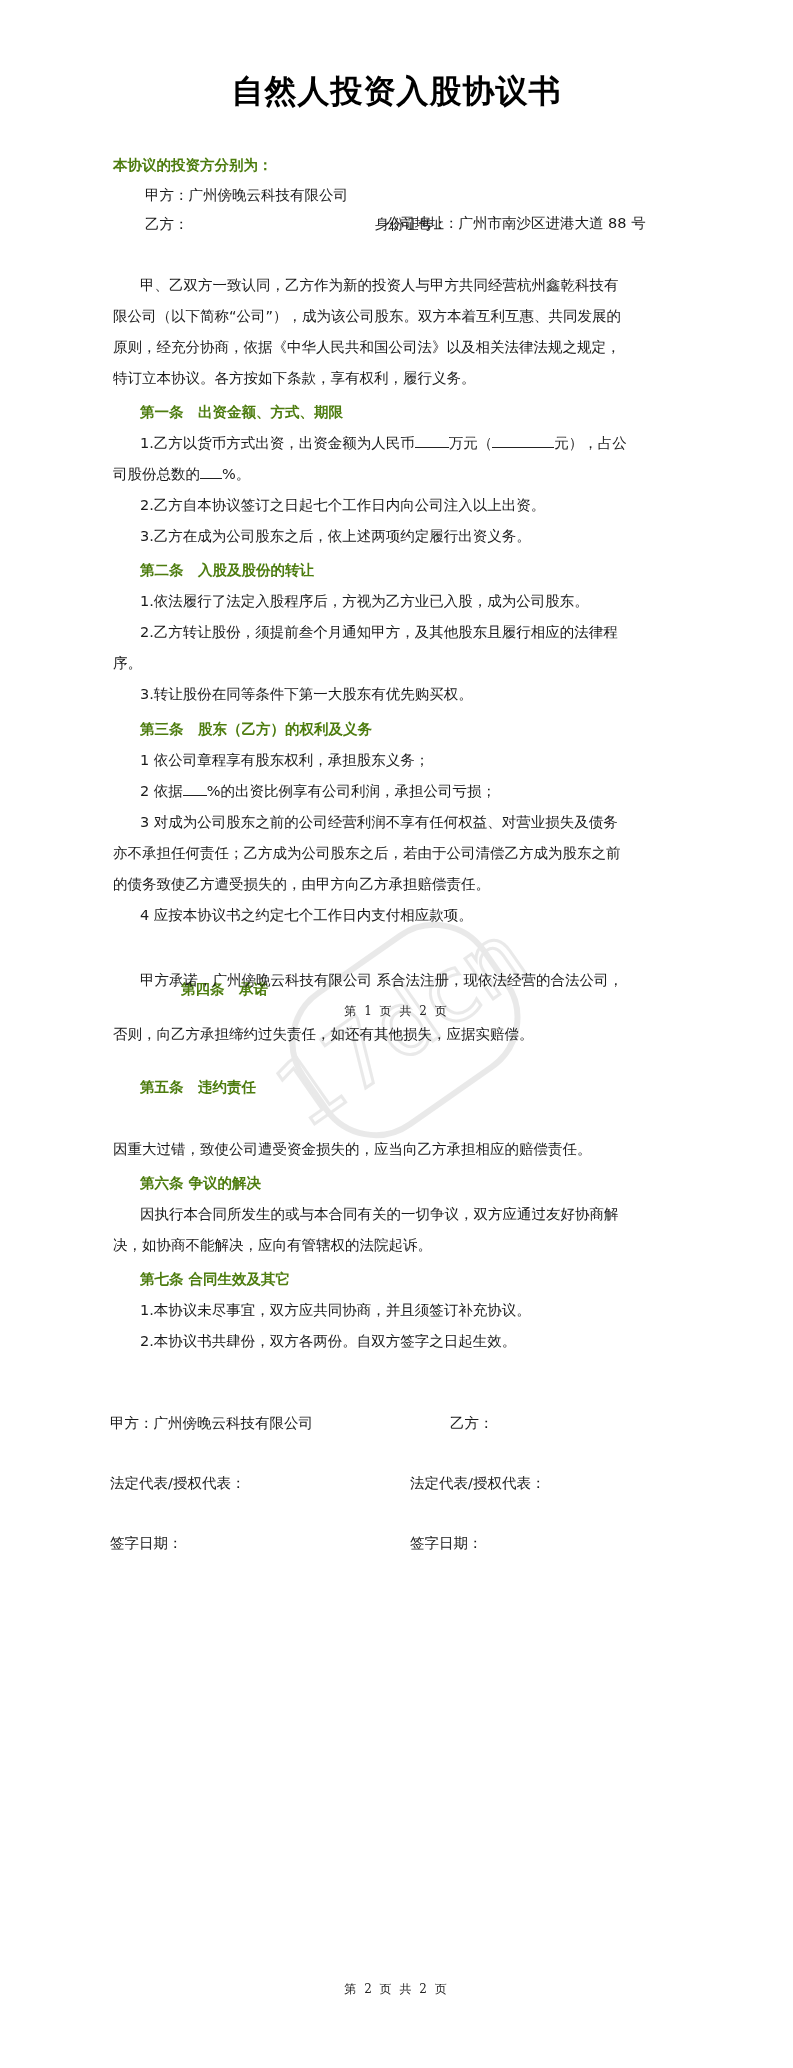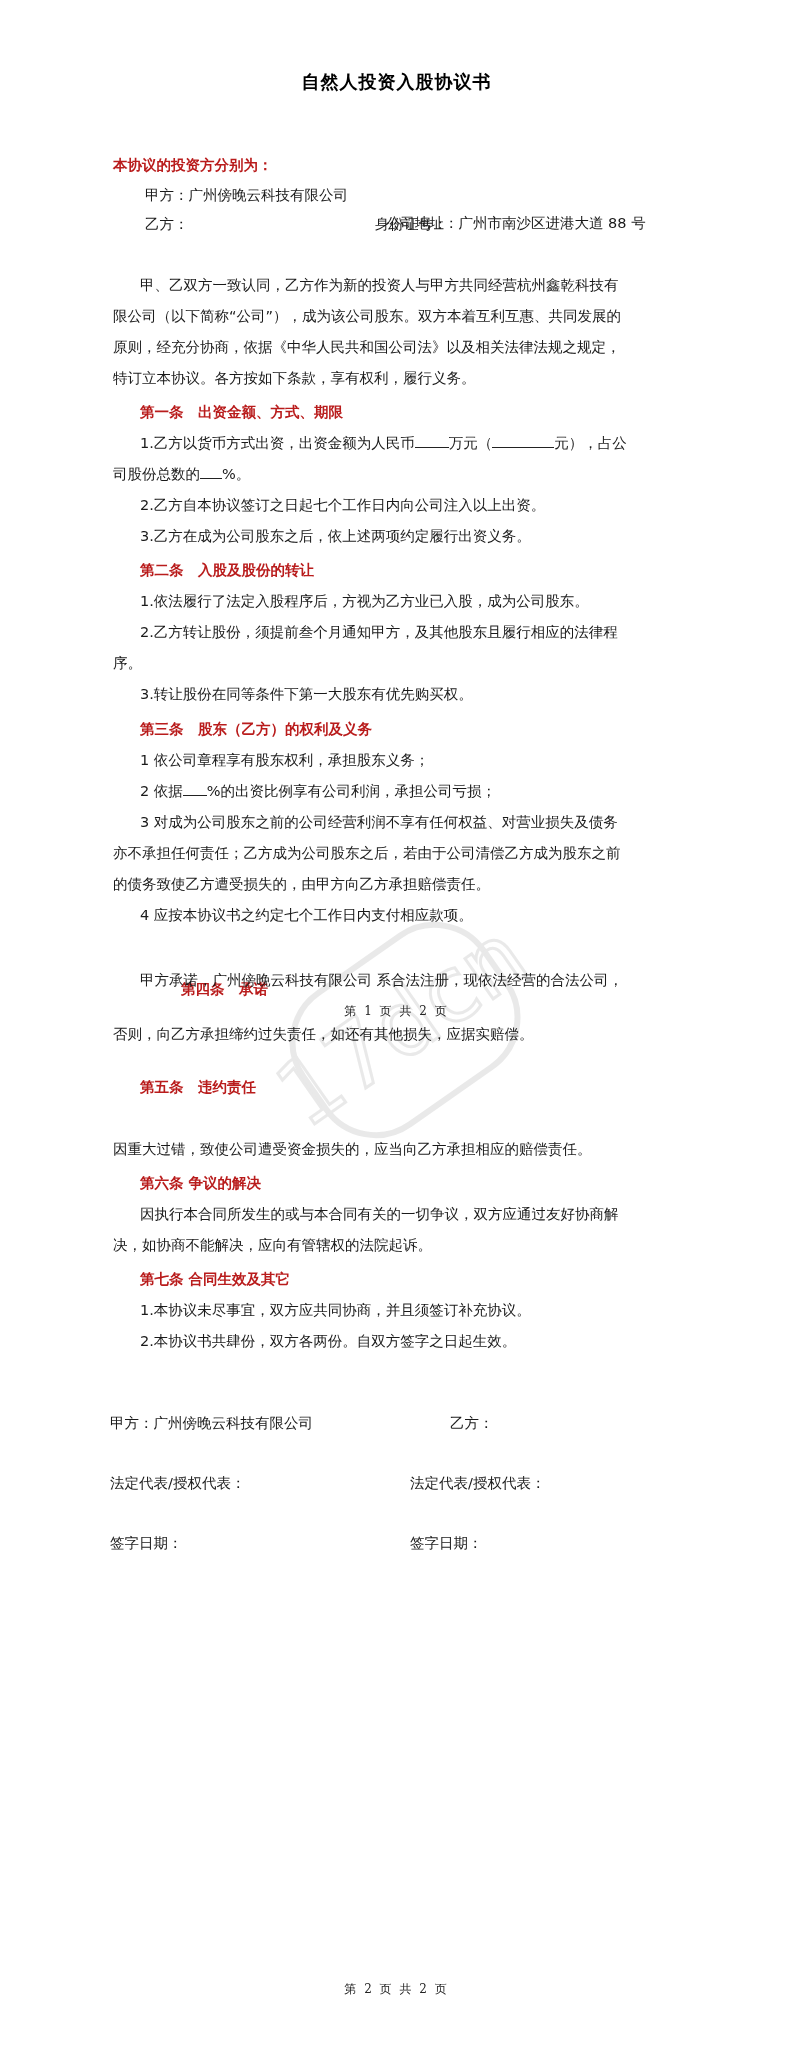--- a/index.html
+++ b/index.html
@@ -21,35 +21,35 @@
       top: 0;
       width: 793px;
       height: 2068px;
     }
     .title {
       position: absolute;
       top: 70px;
       left: 0;
       width: 793px;
       text-align: center;
-      font-size: 18px;
+      font-size: 32px;
       font-weight: bold;
       letter-spacing: 1px;
       color: #000;
     }
     .ln {
       position: absolute;
       font-size: 14.5px;
       line-height: 20px;
       white-space: nowrap;
       color: #1a1a1a;
     }
     .b {
       font-weight: bold;
-      color: #b91c1c;
+      color: #4d7c0f;
     }
     .l0 { left: 113px; }
     .l1 { left: 140px; }
     .l1b { left: 145px; }
     .blank {
       display: inline-block;
       border-bottom: 1px solid #222;
       height: 14px;
       vertical-align: baseline;
     }

